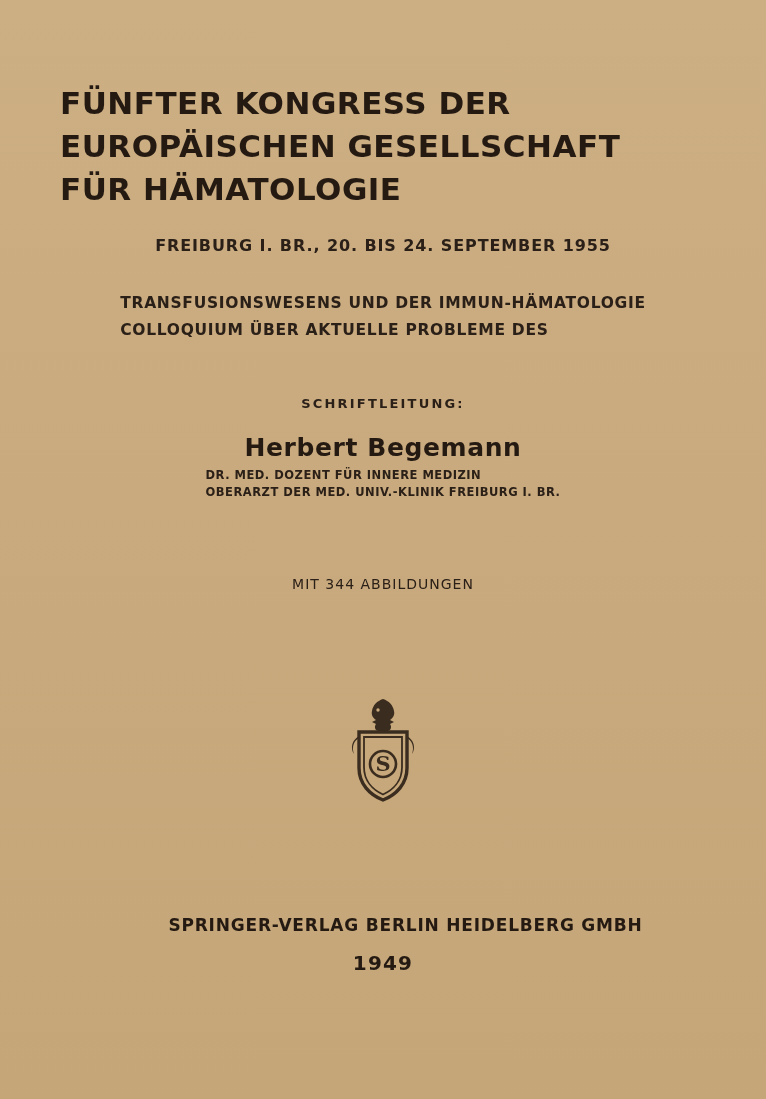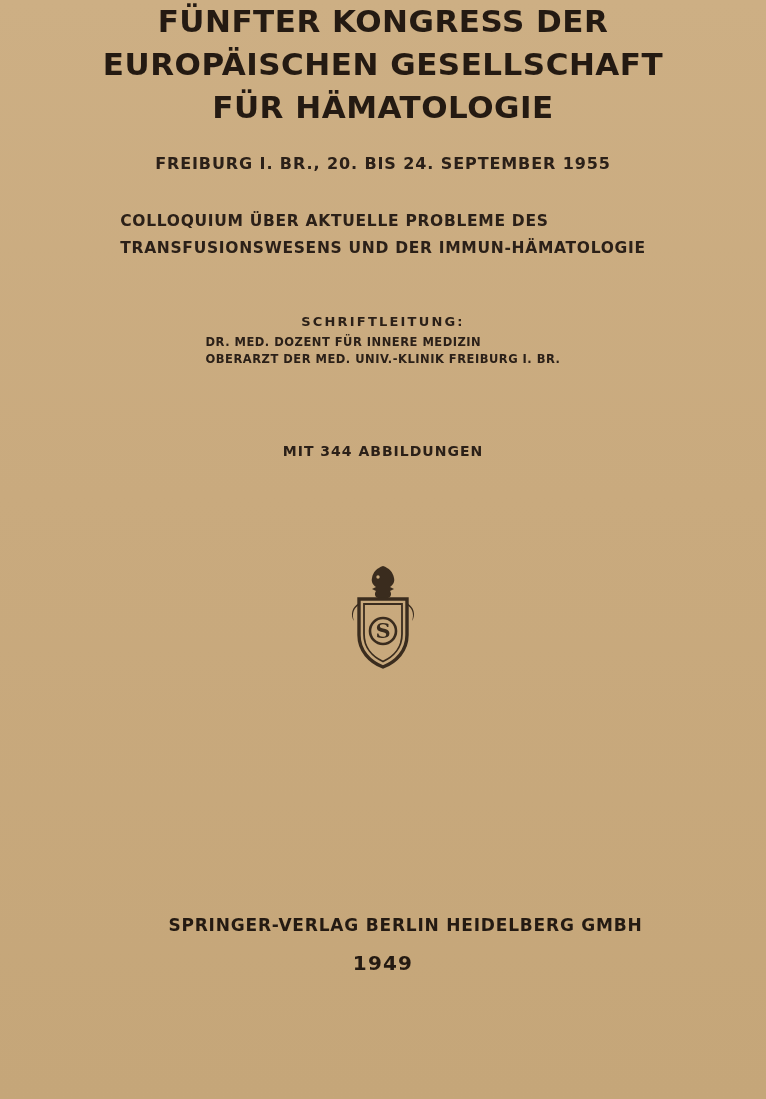--- a/index.html
+++ b/index.html
@@ -18,22 +18,23 @@
     position: relative;
     width: 766px;
     height: 1099px;
     background: linear-gradient(180deg, #cdaf84 0%, #c9aa7e 45%, #c5a679 100%);
     box-sizing: border-box;
     display: flex;
     flex-direction: column;
     align-items: center;
   }
   .title-block {
+    margin-top: 82px;
     width: 100%;
-    text-align: center;
+    text-align: left;
   }
   .main-title {
     font-size: 31px;
     line-height: 1.38;
     letter-spacing: 0.5px;
     font-weight: bold;
     color: #241a12;
     padding: 0 60px;
     text-transform: uppercase;
   }
@@ -86,21 +87,21 @@
     text-transform: uppercase;
     color: #2b2018;
   }
   .editor-affil .line {
     display: block;
   }
   .illustrations {
     margin-top: 74px;
     font-size: 14px;
     letter-spacing: 1px;
-    font-weight: bold;
+    font-weight: normal;
     text-transform: uppercase;
     color: #2b2018;
   }
   .logo-wrap {
     margin-top: 104px;
     width: 74px;
     height: 108px;
     display: flex;
     align-items: center;
     justify-content: center;
@@ -137,25 +138,26 @@
     <div class="main-title">
       <span class="line">FÜNFTER KONGRESS DER</span>
       <span class="line">EUROPÄISCHEN GESELLSCHAFT</span>
       <span class="line">FÜR HÄMATOLOGIE</span>
     </div>
   </div>
 
   <div class="subtitle-date">FREIBURG I. BR., 20. BIS 24. SEPTEMBER 1955</div>
 
   <div class="colloquium">
+    <span class="line">TRANSFUSIONSWESENS UND DER IMMUN-HÄMATOLOGIE</span>
     <span class="line">COLLOQUIUM ÜBER AKTUELLE PROBLEME DES</span>
-    <span class="line">TRANSFUSIONSWESENS UND DER IMMUN-HÄMATOLOGIE</span>
   </div>
 
   <div class="editor-label">SCHRIFTLEITUNG:</div>
+  <div class="editor-name">Herbert Begemann</div>
   <div class="editor-affil">
     <span class="line">DR. MED. DOZENT FÜR INNERE MEDIZIN</span>
     <span class="line">OBERARZT DER MED. UNIV.-KLINIK FREIBURG I. BR.</span>
   </div>
 
   <div class="illustrations">MIT 344 ABBILDUNGEN</div>
 
   <div class="logo-wrap">
     <svg width="74" height="108" viewBox="0 0 74 108">
 

